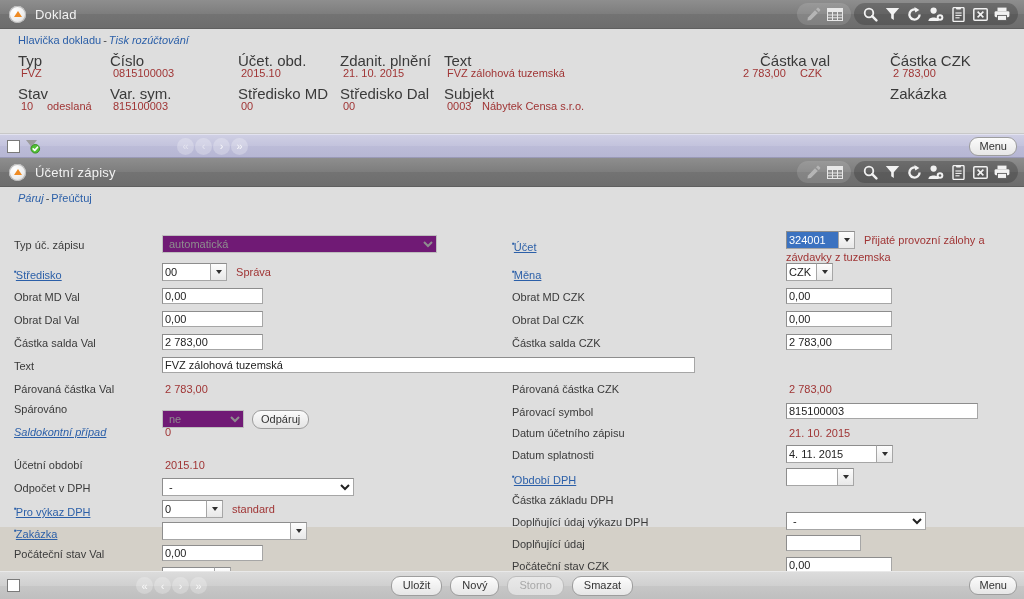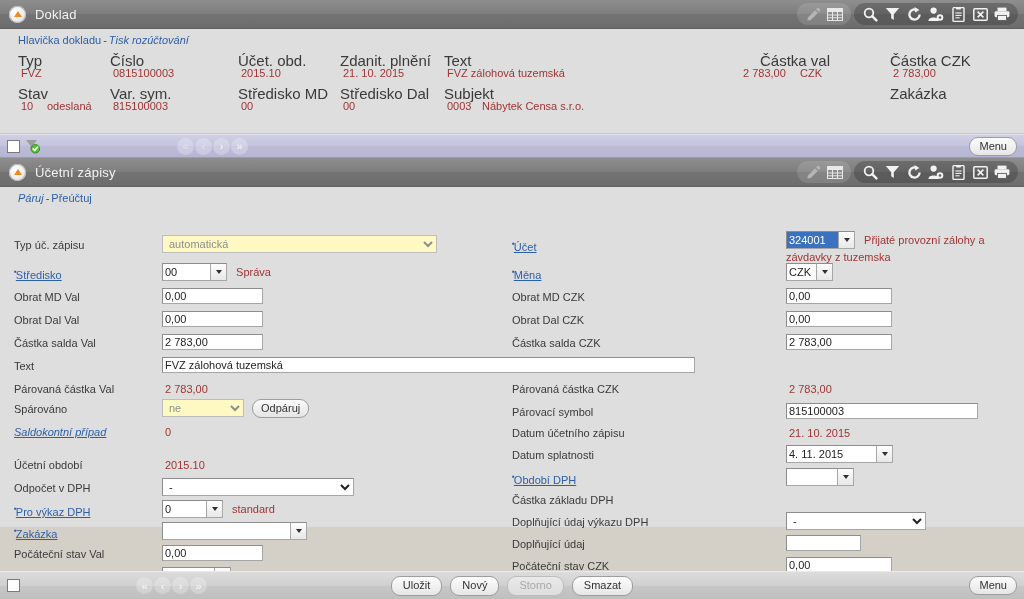--- a/index.html
+++ b/index.html
@@ -150,21 +150,21 @@
     font-family: "Liberation Sans", sans-serif;
     font-size: 11px; color: #222;
     height: 18px; padding: 0 0 0 2px; margin: 0;
     border: 1px solid #a6a6a6;
     border-top-color: #8d8d8d; border-left-color: #8d8d8d;
     background: #ffffff;
     box-sizing: border-box;
     -webkit-appearance: menulist;
   }
   select.dd.disabled, input.txt.disabled {
-    color: #8e8e8e; background: #fef9c3; border-color: #bdbdbd;
+    color: #8e8e8e; background: #701a75; border-color: #bdbdbd;
   }
 
   .smallbtn {
     display: inline-block;
     font-size: 11px; color: #333;
     height: 17px; line-height: 16px; padding: 0 8px;
     background: linear-gradient(to bottom,#fbfbfb,#e4e4e4);
     border: 1px solid #9d9d9d; border-radius: 9px;
     cursor: pointer; vertical-align: top;
   }
@@ -458,21 +458,21 @@
     <div class="fld lbl" style="left:14px; top:150px;">Částka salda Val</div>
     <input class="txt fld" style="left: 162px; top: 147px; width: 101px;" value="2 783,00">
 
     <div class="fld lbl" style="left:14px; top:173px;">Text</div>
     <input class="txt fld" style="left: 162px; top: 170px; width: 533px;" value="FVZ zálohová tuzemská">
 
     <div class="fld lbl" style="left:14px; top:196px;">Párovaná částka Val</div>
     <div class="fld redval" style="left:165px; top:196px;">2 783,00</div>
 
     <div class="fld lbl" style="left:14px; top:216px;">Spárováno</div>
-    <div class="fld" style="left:162px; top:212px;">
+    <div class="fld" style="left:162px; top:223px;">
       <select class="dd disabled" style="width:82px;">
         <option>ne</option>
       </select>
       <span class="smallbtn" style="margin-left:5px;">Odpáruj</span>
     </div>
 
     <div class="fld lbl-link" style="left:14px; top:239px;font-style:italic;"><span>Saldokontní případ</span></div>
     <div class="fld redval" style="left:165px; top:239px;">0</div>
 
     <div class="fld lbl" style="left:14px; top:272px;">Účetní období</div>

